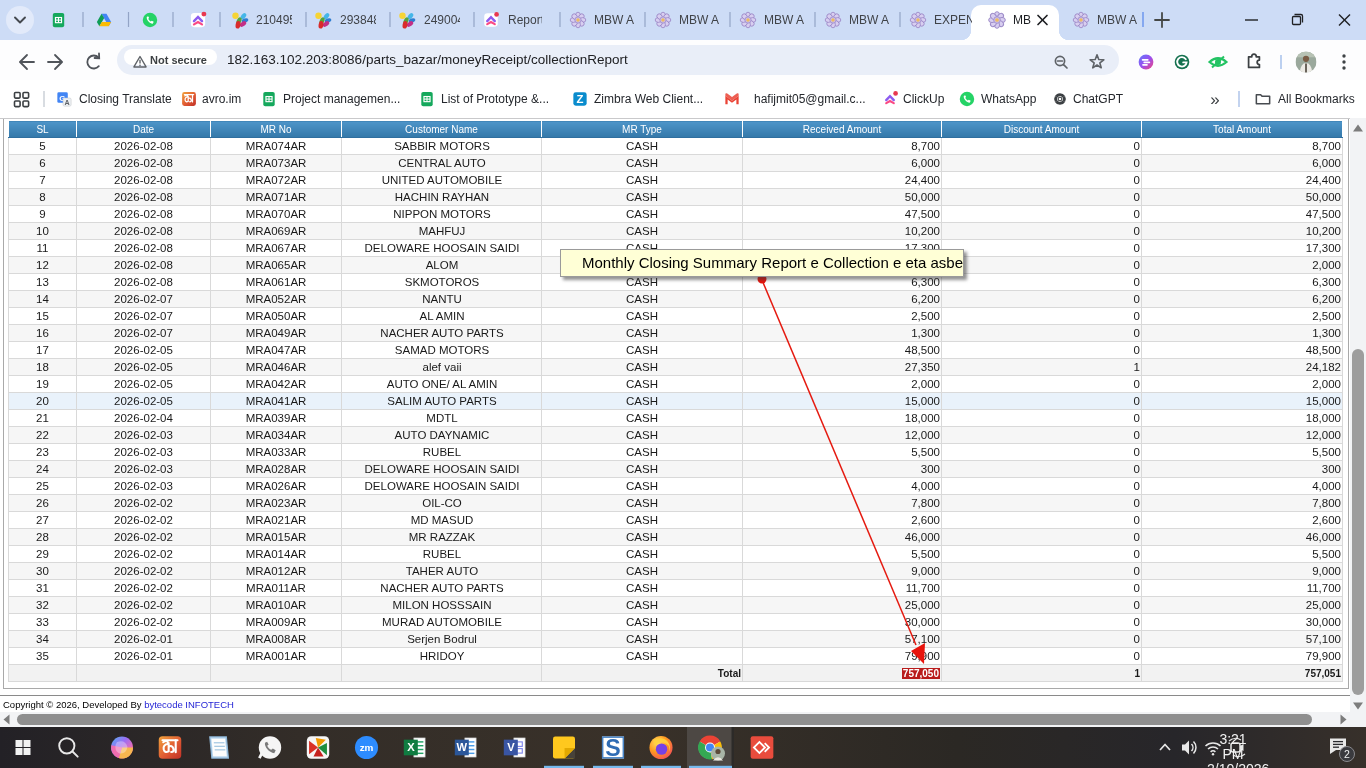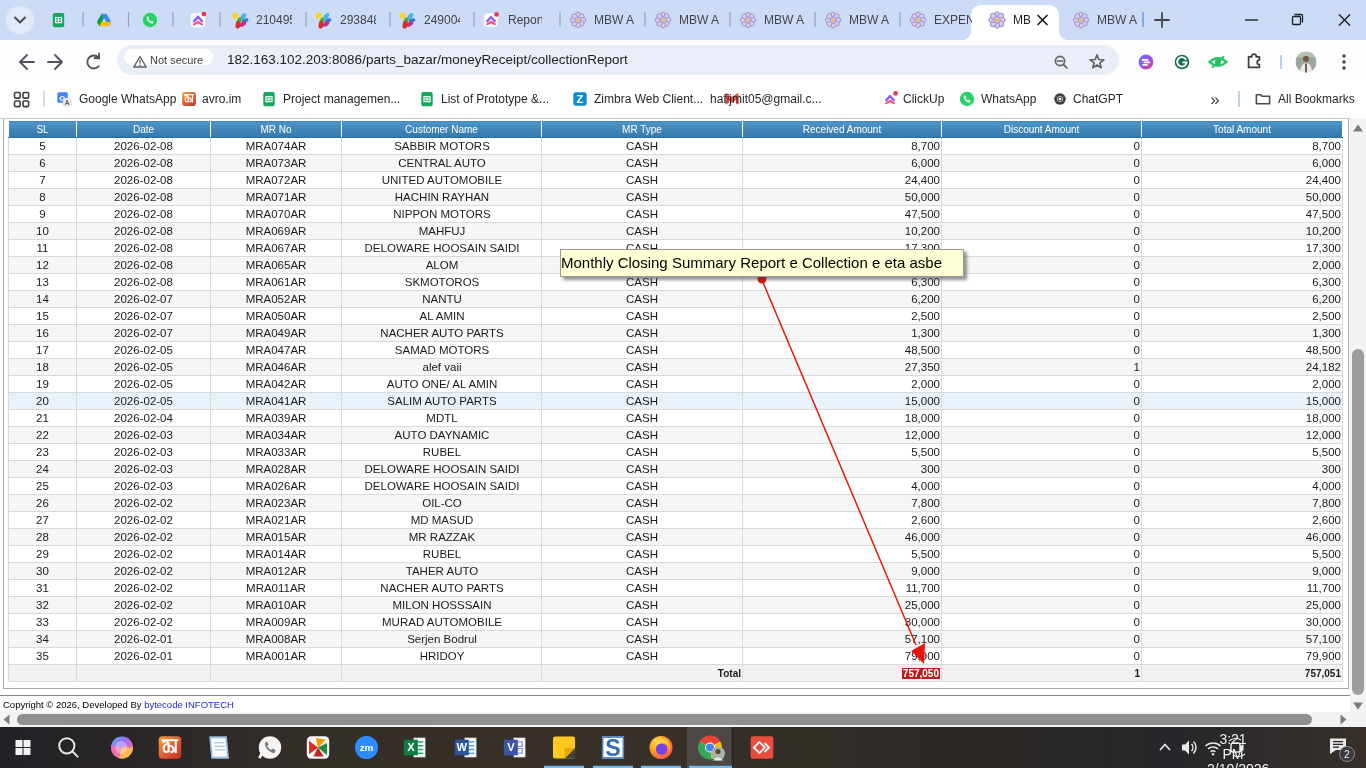--- a/index.html
+++ b/index.html
@@ -3,21 +3,21 @@
 * {margin:0;padding:0;box-sizing:border-box}
 body {width:1366px;height:768px;overflow:hidden;font-family:"Liberation Sans",sans-serif;position:relative;background:#fff}
 .tabstrip {position:absolute;left:0;top:0;width:1366px;height:40px;background:#cddcf6}
 .tlabel {position:absolute;top:13px;font-size:12px;color:#404348;white-space:nowrap;overflow:hidden}
 .activetab {position:absolute;left:971px;top:5px;width:88px;height:35px;background:#fff;border-radius:10px 10px 0 0}
 .flareL {position:absolute;left:961px;top:30px;width:10px;height:10px;background:radial-gradient(circle at 0 0, transparent 10px, #fff 10.5px)}
 .flareR {position:absolute;left:1059px;top:30px;width:10px;height:10px;background:radial-gradient(circle at 100% 0, transparent 10px, #fff 10.5px)}
 .chevpill {position:absolute;left:6px;top:6px;width:28px;height:28px;border-radius:14px;background:#e2eafa}
 .toolbar {position:absolute;left:0;top:40px;width:1366px;height:40px;background:#fdfdfe}
 .omni {position:absolute;left:117px;top:5px;width:1002px;height:30px;border-radius:15px;background:#e9eef8}
-.chip {position:absolute;left:7px;top:4px;height:16px;border-radius:11px;background:#fff;padding:0 10px 0 26px;font-size:11px;font-weight:normal;color:#3c4043;line-height:22px}
+.chip {position:absolute;left:7px;top:4px;height:16px;border-radius:11px;background:#fff;padding:0 10px 0 26px;font-size:11px;font-weight:bold;color:#3c4043;line-height:22px}
 .url {position:absolute;left:110px;top:0;height:30px;line-height:30px;font-size:13.5px;color:#202124;white-space:nowrap}
 .bookbar {position:absolute;left:0;top:80px;width:1366px;height:39px;background:#fff;border-bottom:1px solid #c9c9cb}
 .blabel {position:absolute;top:12px;font-size:12px;color:#24272c;white-space:nowrap}
 .content {position:absolute;left:0;top:119px;width:1366px;height:608px;background:#fff}
 .panel {position:absolute;left:3px;top:0px;width:1346px;height:570px;border:1px solid #a9a9a9;border-top:none;background:#fff}
 table.rep {position:absolute;left:8px;top:1px;border-collapse:collapse;table-layout:fixed;font-size:11.5px;color:#1a1a1a}
 table.rep td, table.rep th {border:1px solid #d9d9d9;padding:0 4px;height:17px;overflow:hidden;white-space:nowrap}
 table.rep th {height:17px;background:linear-gradient(#4e95c9,#3478a9);color:#fff;font-size:10px;font-weight:normal;border:1px solid #fff;border-bottom:1px solid #2f6f9f}
 table.rep td.c {text-align:center} table.rep td.l {text-align:center;padding-left:5px} table.rep td.r {text-align:right;padding-right:1px}
 tr.alt td {background:#f6f6f6}
@@ -393,26 +393,26 @@
         <path d="M 0 -6.3 A 6.3 6.3 0 0 1 5.46 -3.15 L 2.7 -1.56 A 3.15 3.15 0 0 0 0 -3.15 Z" transform="rotate(240)"></path>
         <path d="M 0 -6.3 A 6.3 6.3 0 0 1 5.46 -3.15 L 2.7 -1.56 A 3.15 3.15 0 0 0 0 -3.15 Z" transform="rotate(300)"></path>
         <circle r="2.0" fill="none" stroke="#3c4043" stroke-width="1.1"></circle>
       </g>
       <text x="1215" y="25" text-anchor="middle" font-size="17" fill="#3c4043" font-family="Liberation Sans">»</text>
       <line x1="1239" y1="11" x2="1239" y2="27" stroke="#c3d3ef" stroke-width="2"></line>
       <g transform="translate(1263,19) scale(0.95)" fill="none" stroke="#474b50" stroke-width="1.6" stroke-linejoin="round">
         <path d="M -7 -4.5 L -2.5 -4.5 L -0.8 -2.8 L 7 -2.8 L 7 5 L -7 5 Z"></path>
       </g>
     </svg>
-    <div class="blabel" style="left:79px">Google WhatsApp</div>
+    <div class="blabel" style="left:79px">Closing Translate</div>
     <div class="blabel" style="left:202px">avro.im</div>
     <div class="blabel" style="left:283px">Project managemen...</div>
     <div class="blabel" style="left:441px">List of Prototype &amp;...</div>
     <div class="blabel" style="left:594px">Zimbra Web Client...</div>
-    <div class="blabel" style="left:710px">hafijmit05@gmail.c...</div>
+    <div class="blabel" style="left:754px">hafijmit05@gmail.c...</div>
     <div class="blabel" style="left:903px">ClickUp</div>
     <div class="blabel" style="left:981px">WhatsApp</div>
     <div class="blabel" style="left:1073px">ChatGPT</div>
     <div class="blabel" style="left:1278px">All Bookmarks</div>
   </div>
 <div class="content">
   <div class="panel"></div>
   <table class="rep">
   <colgroup>
         <col style="width:68px">
@@ -769,21 +769,21 @@
       <rect x="17" y="2" width="1295" height="11" rx="5.5" fill="#8f8f8f"></rect>
       <path d="M 1340.5 2.5 L 1346.5 7.5 L 1340.5 12.5 Z" fill="#7c7c7c"></path>
     </svg>
     <div style="position:absolute;left:0;top:576px;width:1350px;height:1px;background:#8a8a8a"></div>
     <div style="position:absolute;left:3px;top:580px;width:1350px;text-align:left;font-size:9.5px;color:#000">Copyright © 2026, Developed By <span style="color:#1f1fd4">bytecode INFOTECH</span></div>
     <svg width="1366" height="608" style="position:absolute;left:0;top:0;pointer-events:none">
       <line x1="762" y1="161" x2="916" y2="526" stroke="#e51a10" stroke-width="1.5"></line>
       <polygon points="911,532 925,524 924,545" fill="#e8140c"></polygon>
       <circle cx="762" cy="160" r="4.5" fill="#e8140c"></circle>
     </svg>
-    <div style="position:absolute;left:560px;top:130px;width:404px;height:28px;background:#ffffd6;border:1px solid #9a9a9a;box-shadow:3px 3px 3px rgba(60,60,60,.55);font-size:15px;color:#000;text-align:left;line-height:26px">Monthly Closing Summary Report e Collection e eta asbe</div>
+    <div style="position:absolute;left:560px;top:130px;width:404px;height:28px;background:#ffffd6;border:1px solid #9a9a9a;box-shadow:3px 3px 3px rgba(60,60,60,.55);font-size:15px;color:#000;text-align:right;line-height:26px">Monthly Closing Summary Report e Collection e eta asbe</div>
 </div>
 <div class="taskbar">
     <svg width="1366" height="41" style="position:absolute;left:0;top:0">
       <defs>
 <linearGradient id="avrograd" x1="0" y1="0" x2="1" y2="1">
 <stop offset="0" stop-color="#f2a33c"></stop>
           <stop offset="0.55" stop-color="#e05a33"></stop>
           <stop offset="1" stop-color="#c03028"></stop>
         </linearGradient>
 <linearGradient id="swgrad" x1="0" y1="0" x2="1" y2="1">

